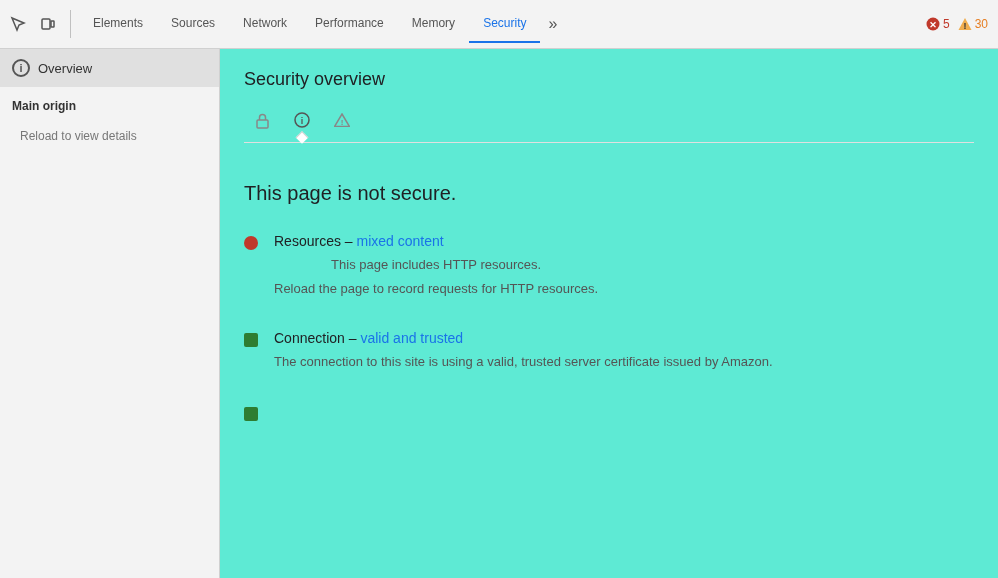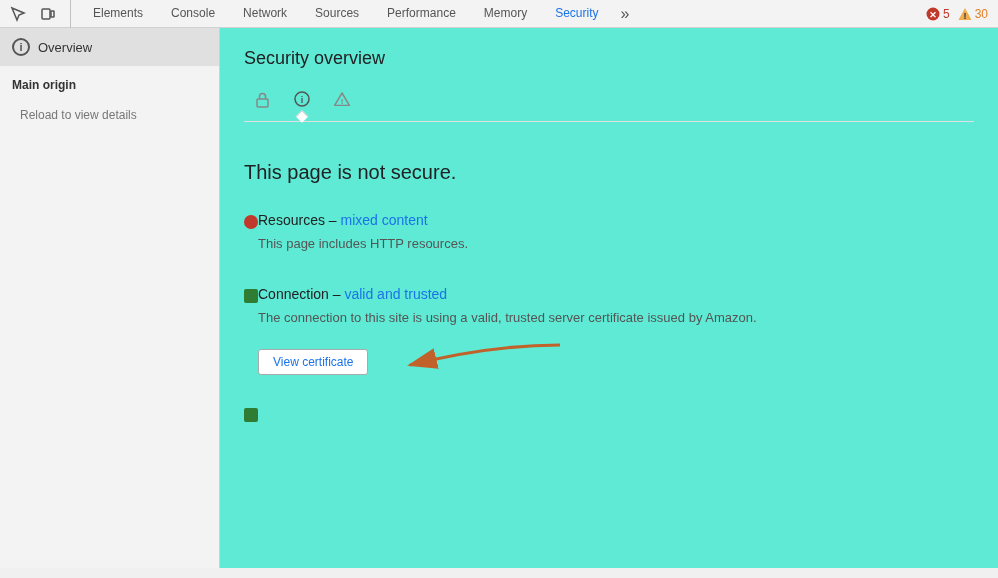--- a/index.html
+++ b/index.html
@@ -4,21 +4,21 @@
   <style>
     * { box-sizing: border-box; margin: 0; padding: 0; }
     body { font-family: -apple-system, BlinkMacSystemFont, 'Segoe UI', Arial, sans-serif; font-size: 13px; background: #f0f0f0; width: 998px; height: 578px; overflow: hidden; }
 
     
     .toolbar {
       display: flex;
       align-items: center;
       background: #f3f3f3;
       border-bottom: 1px solid #d0d0d0;
-      height: 28px;
+      height: 49px;
       padding: 5px 4px;
     }
     .toolbar-icons {
       display: flex;
       align-items: center;
       gap: 2px;
       margin-right: 8px;
       padding-right: 8px;
       border-right: 1px solid #c0c0c0;
     }
@@ -168,20 +168,21 @@
     }
     .page-status-title {
       font-size: 20px;
       color: #202124;
       font-weight: 400;
     }
 
     .security-item {
       display: flex;
       align-items: flex-start;
+      gap: 16px;
       margin-bottom: 28px;
     }
     .dot {
       width: 14px;
       height: 14px;
       border-radius: 50%;
       flex-shrink: 0;
       margin-top: 2px;
     }
     .dot-red { background: #c0392b; }
@@ -254,23 +255,22 @@
     </button>
     <button class="toolbar-icon-btn">
       <svg width="16" height="16" viewBox="0 0 16 16" fill="none">
         <rect x="2" y="3" width="8" height="10" rx="1" stroke="#555" stroke-width="1.5" fill="none"></rect>
         <rect x="11" y="5" width="3" height="6" rx="0.5" stroke="#555" stroke-width="1.5" fill="none"></rect>
       </svg>
     </button>
   </div>
   <div class="toolbar-tabs">
     <div class="tab">Elements</div>
-    <div class="tab">Console</div>
+    <div class="tab">Sources</div>
     <div class="tab">Network</div>
-    <div class="tab">Sources</div>
     <div class="tab">Performance</div>
     <div class="tab">Memory</div>
     <div class="tab active">Security</div>
     <div class="tab-overflow">»</div>
   </div>
   <div class="toolbar-right">
     <div class="badge-error">
       <svg width="14" height="14" viewBox="0 0 14 14">
           <circle cx="7" cy="7" r="6.5" fill="#c0392b"></circle>
           <text x="7" y="11" text-anchor="middle" fill="white" font-size="9" font-weight="bold">✕</text>
@@ -330,44 +330,33 @@
 
     <div class="security-item">
       <div class="dot dot-red" style="margin-top:3px;"></div>
       <div class="security-item-body">
         <div class="security-item-label">
           <span>Resources</span>
           <span> – </span>
           <a href="#" class="link-colored">mixed content</a>
         </div>
         <div class="security-item-desc">This page includes HTTP resources.</div>
+        <div class="security-item-desc">Reload the page to record requests for HTTP resources.</div>
       </div>
     </div>
 
     <div class="security-item">
       <div class="dot dot-green" style="width:14px; height:14px; border-radius:2px; margin-top:3px;"></div>
       <div class="security-item-body">
         <div class="security-item-label">
           <span>Connection</span>
           <span> – </span>
           <a href="#" class="link-green">valid and trusted</a>
         </div>
         <div class="security-item-desc">The connection to this site is using a valid, trusted server certificate issued by Amazon.</div>
-        <div class="arrow-container">
-          <button class="view-cert-btn">View certificate</button>
-
-          <svg class="arrow-svg" width="180" height="40" viewBox="0 0 180 40">
-            <defs>
-              <marker id="arrowhead" markerWidth="10" markerHeight="7" refX="9" refY="3.5" orient="auto">
-                <polygon points="0 0, 10 3.5, 0 7" fill="#c0622a"></polygon>
-              </marker>
-            </defs>
-            <path d="M170 8 Q100 8 20 28" stroke="#c0622a" stroke-width="3" fill="none" marker-end="url(#arrowhead)"></path>
-          </svg>
-        </div>
       </div>
     </div>
 
     <div class="security-item">
       <div class="dot dot-green" style="width:14px; height:14px; border-radius:2px; margin-top:3px;"></div>
     </div>
 
   </div>
 </div>
 

